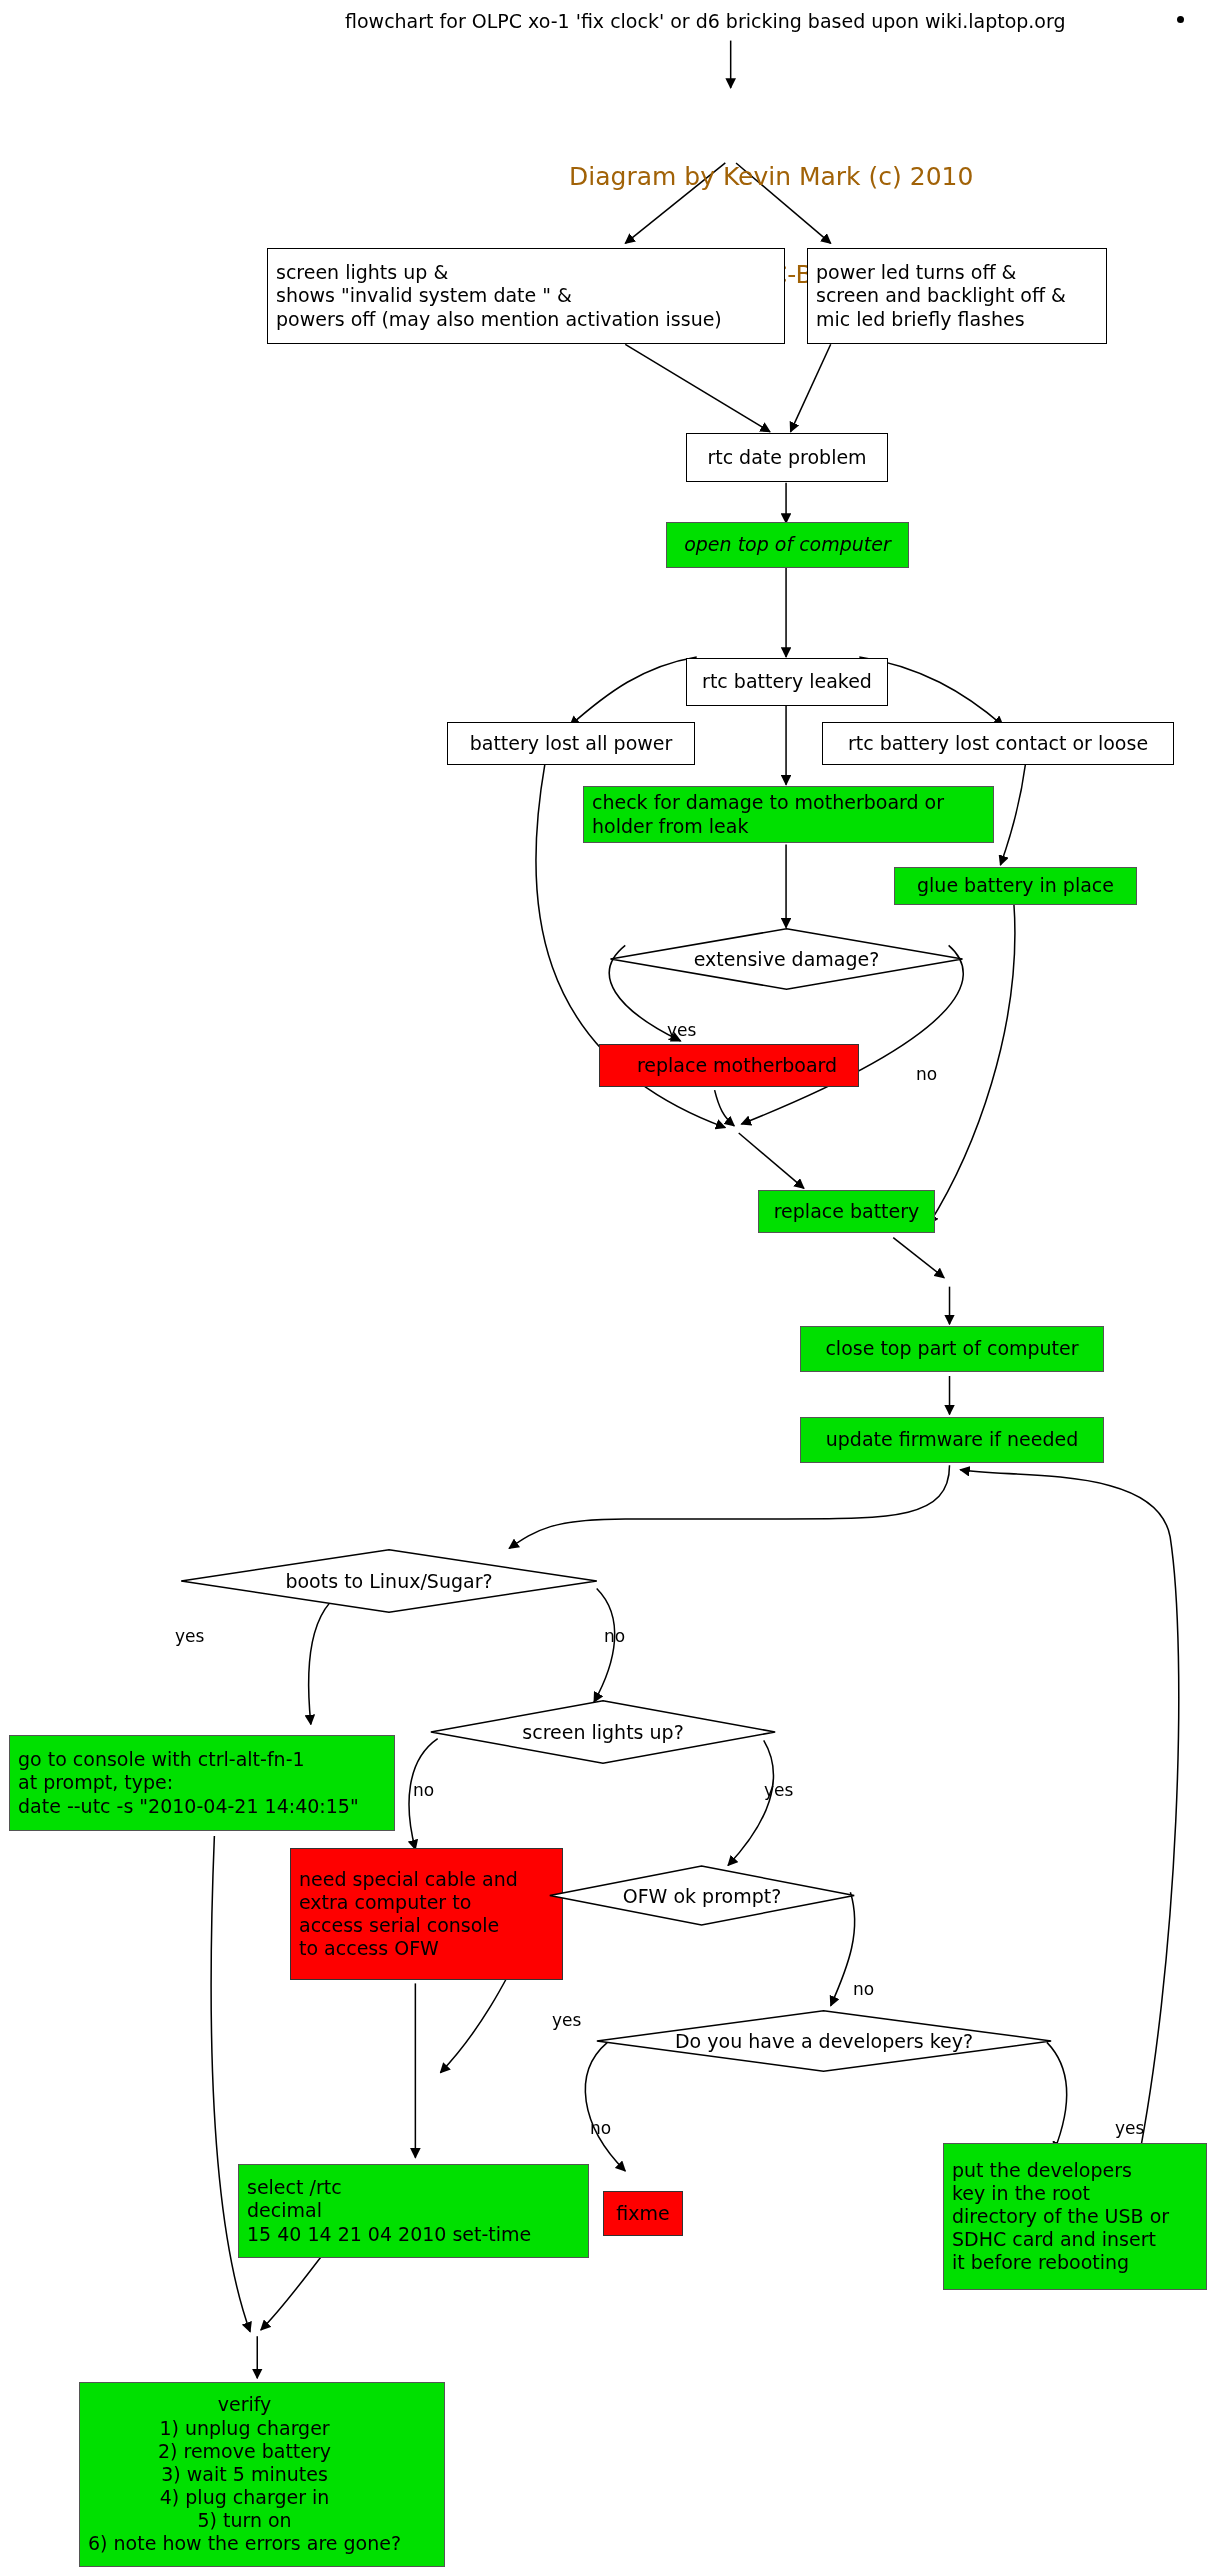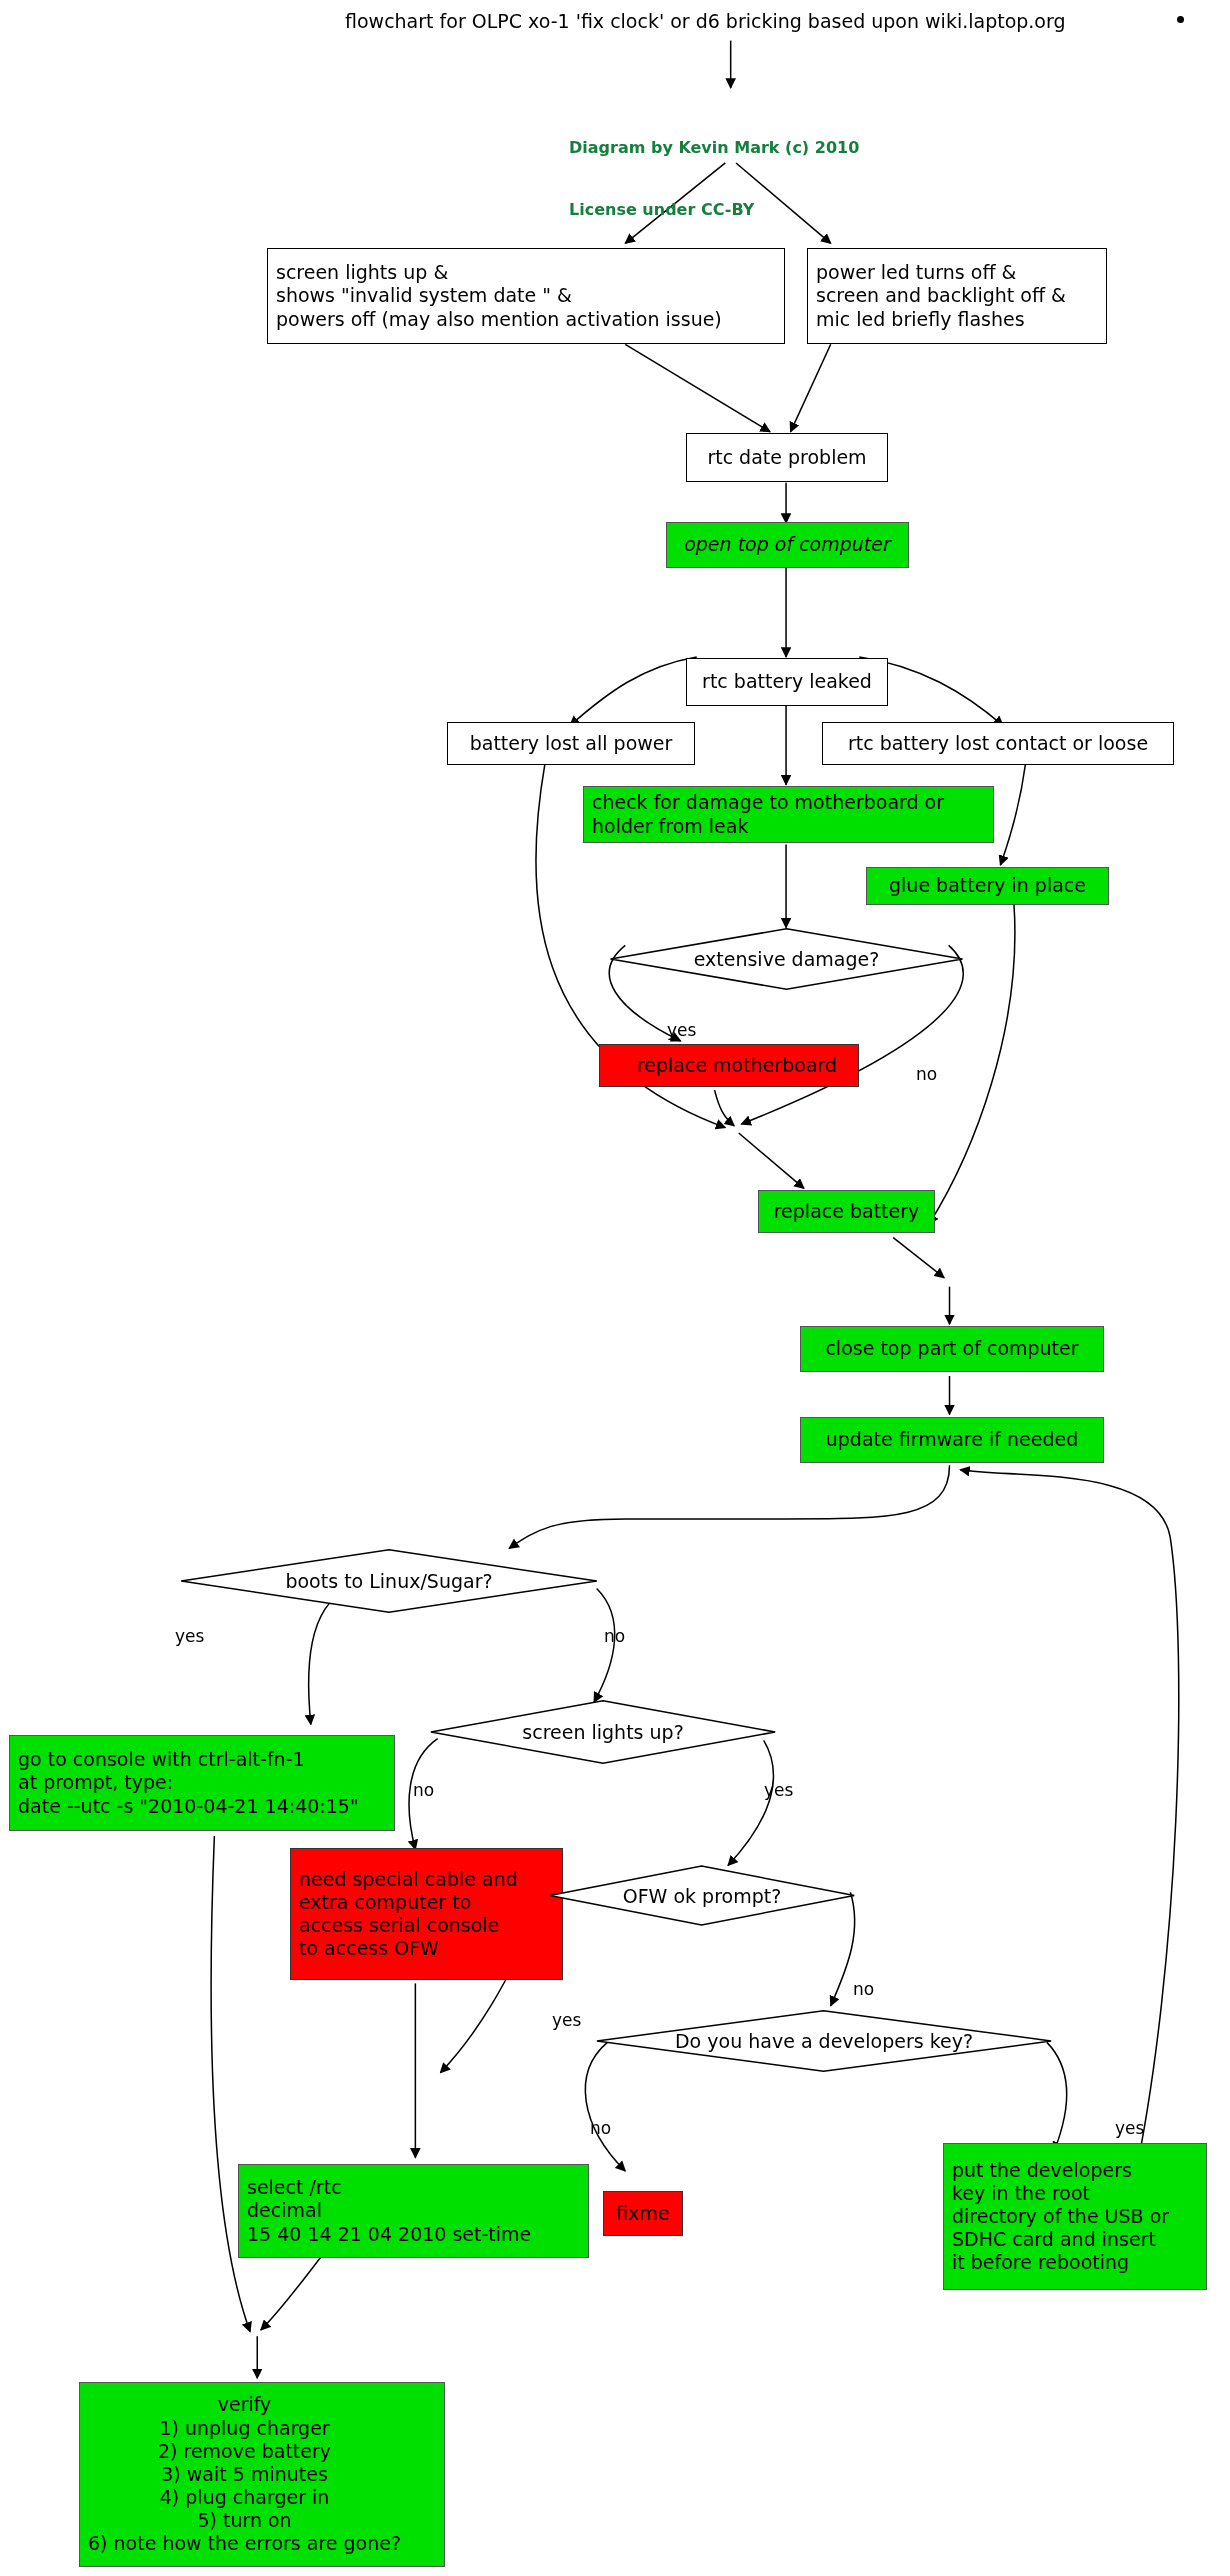--- a/index.html
+++ b/index.html
@@ -37,28 +37,27 @@
     white-space: pre;
     display: flex;
     align-items: center;
     z-index: 3;
   }
   .node.green { background: #00e000; border-color: #555555; }
   .node.red   { background: #fe0000; border-color: #333333; }
   .node.center { justify-content: center; text-align: center; }
   .plain {
     position: absolute;
-    color: #15803d;
-    font-size: 16px;
+    color: #a16207;
+    font-size: 25px;
     line-height: 1.3;
     white-space: pre;
     background: transparent;
     border: none;
     z-index: 3;
-    font-weight: bold;
   }
   .title {
     position: absolute;
     font-size: 19px;
     color: #000000;
     white-space: pre;
     z-index: 3;
   }
   .dot {
     position: absolute;
@@ -199,21 +198,21 @@
 
   <div class="node center" style="left:686px; top:658px; width:202px; height:48px;">rtc battery leaked</div>
 
   <div class="node center" style="left:447px; top:722px; width:248px; height:43px;">battery lost all power</div>
 
   <div class="node center" style="left:822px; top:722px; width:352px; height:43px;">rtc battery lost contact or loose</div>
 
   <div class="node green" style="left:583px; top:786px; width:411px; height:57px;">check for damage to motherboard or
 holder from leak</div>
 
-  <div class="node center green" style="left:866px; top:867px; width:243px; height:38px;">glue battery in place</div>
+  <div class="node center green" style="left:894px; top:867px; width:243px; height:38px;">glue battery in place</div>
 
   <div class="diamond-wrap" style="left:608px; top:927px; width:357px; height:64px;">
     <svg width="357" height="64" viewBox="0 0 400 72">
       <polygon points="200,2 398,36 200,70 2,36" fill="#ffffff" stroke="#000" stroke-width="1.7"></polygon>
     </svg>
     <div class="diamond-label">extensive damage?</div>
   </div>
 
   <div class="node center red" style="left:599px; top:1044px; width:260px; height:43px;padding-left:24px;">replace motherboard</div>
 

